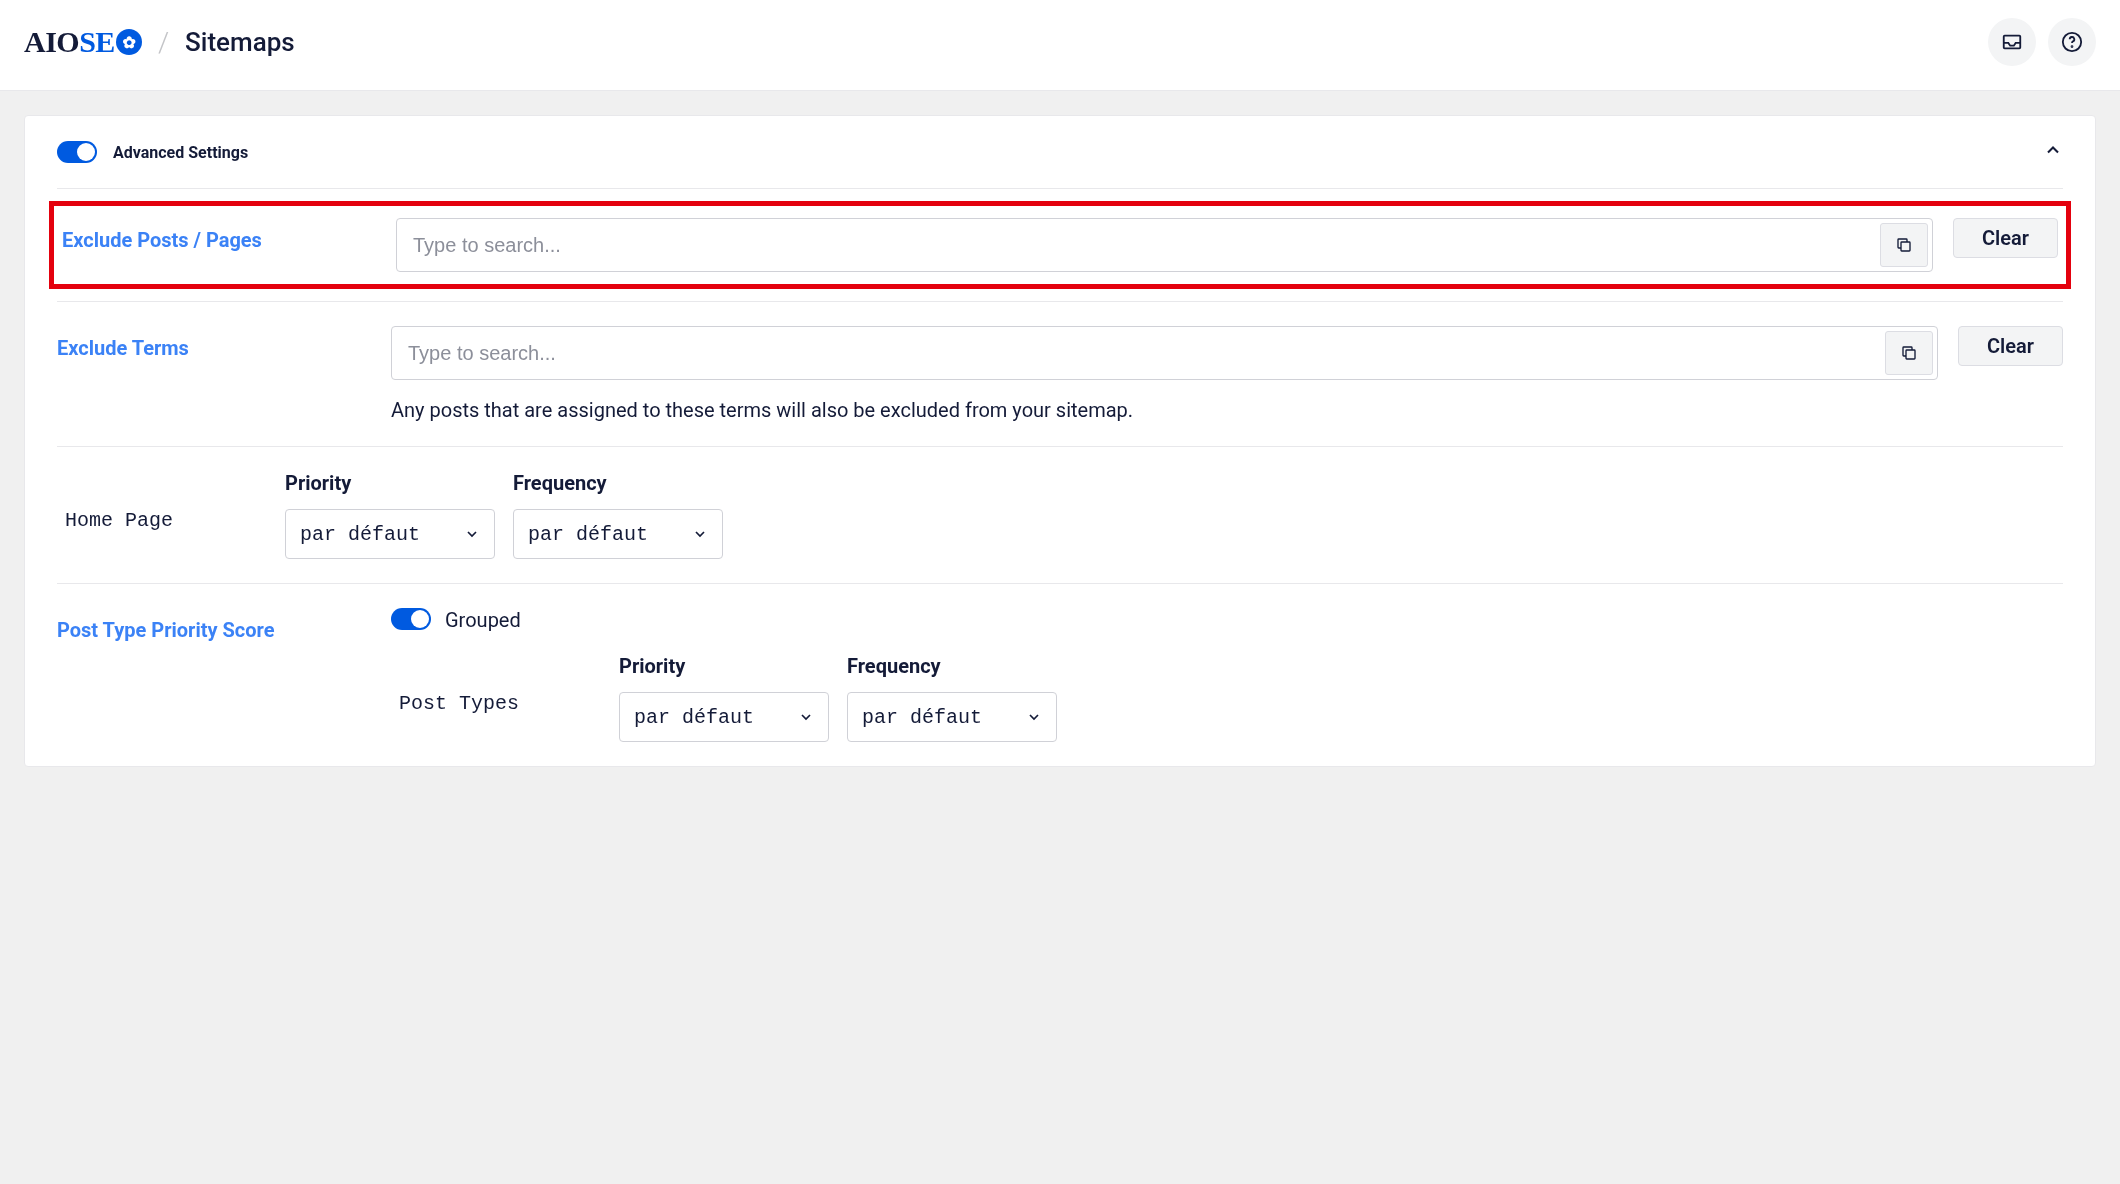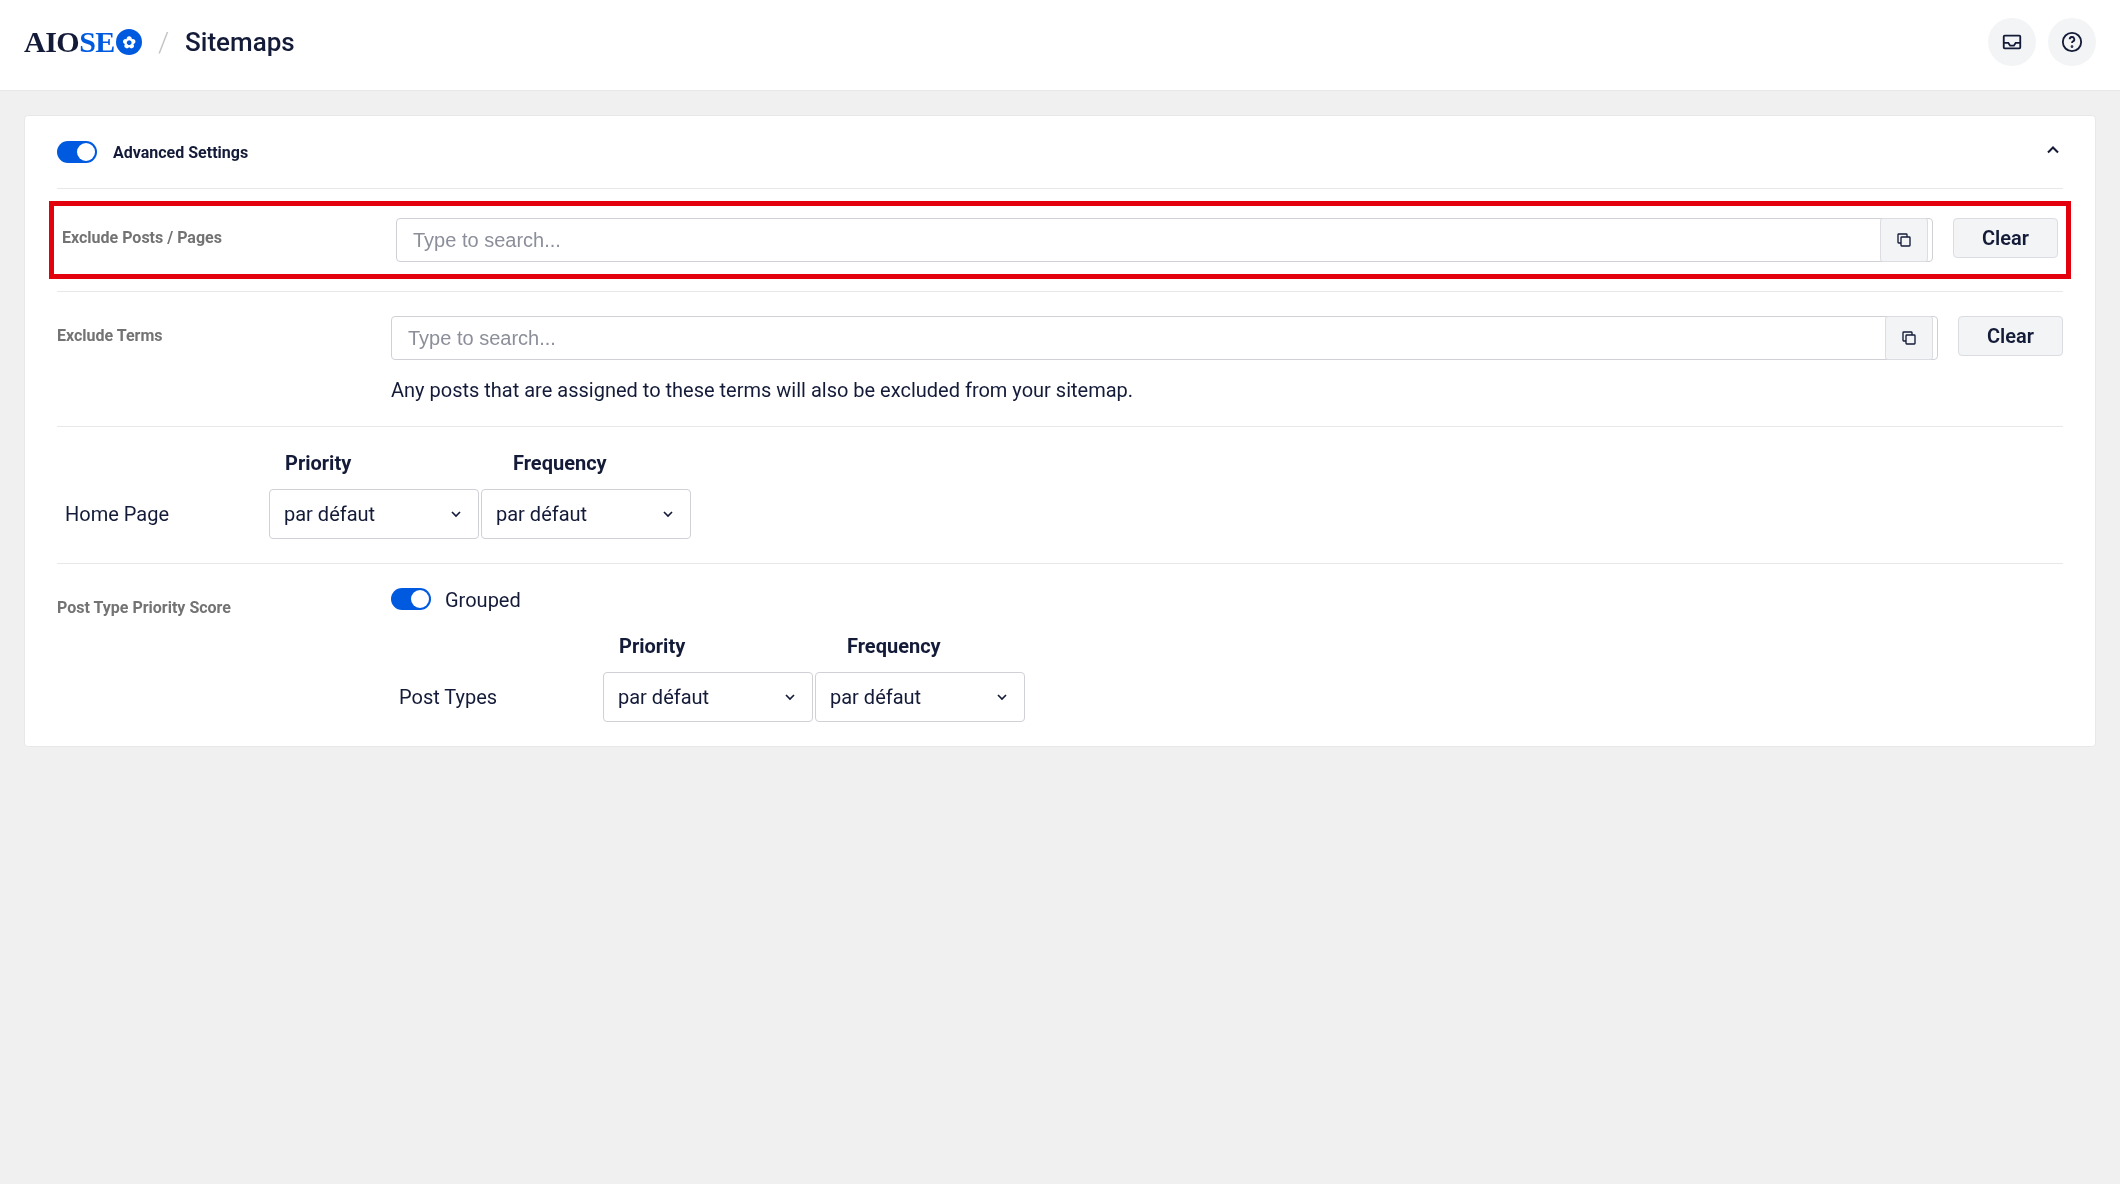--- a/index.html
+++ b/index.html
@@ -25,34 +25,34 @@
     .chevron-up svg { width: 20px; height: 20px; stroke: #141b38; fill: none; stroke-width: 2.5; }
     
     .toggle { width: 40px; height: 22px; background: #005ae0; border-radius: 11px; position: relative; cursor: pointer; flex-shrink: 0; }
     .toggle::after { content: ""; position: absolute; width: 18px; height: 18px; background: #fff; border-radius: 50%; top: 2px; right: 2px; }
     
     .hr { height: 1px; background: #e8e8eb; margin: 0 32px; }
     
     .setting-row { display: flex; align-items: flex-start; padding: 24px 32px; gap: 24px; }
     .setting-row.highlighted-wrap { padding: 12px 24px; }
     .highlight-box { border: 5px solid #e4010e; display: flex; align-items: flex-start; padding: 12px 8px; width: 100%; gap: 24px; }
-    .setting-label { width: 310px; flex-shrink: 0; font-size: 16px; font-weight: 700; color: #737373; padding-top: 10px; }
+    .setting-label { width: 310px; flex-shrink: 0; font-size: 20px; font-weight: 700; color: #3b82f6; padding-top: 10px; }
     .setting-content { flex: 1; }
     .search-clear-row { display: flex; gap: 20px; align-items: stretch; }
-    .search-wrap { flex: 1; display: flex; align-items: center; border: 1px solid #d0d1d7; border-radius: 4px; background: #fff; height: 44px; padding: 0 4px 0 16px; }
+    .search-wrap { flex: 1; display: flex; align-items: center; border: 1px solid #d0d1d7; border-radius: 4px; background: #fff; height: 54px; padding: 0 4px 0 16px; }
     .search-input { flex: 1; border: none; outline: none; font-size: 20px; color: #141b38; background: transparent; }
     .search-input::placeholder { color: #8c8f9a; }
     .copy-btn { width: 48px; height: 44px; background: #f3f4f5; border: 1px solid #dcdde3; border-radius: 3px; display: flex; align-items: center; justify-content: center; cursor: pointer; }
     .copy-btn svg { width: 18px; height: 18px; stroke: #141b38; fill: none; stroke-width: 1.8; }
     .clear-btn { padding: 0 28px; height: 40px; background: #f3f4f5; border: 1px solid #dcdde3; border-radius: 4px; font-size: 20px; font-weight: 600; color: #141b38; cursor: pointer; display: flex; align-items: center; }
     .hint-text { font-size: 20px; color: #141b38; margin-top: 18px; }
     
     .priority-table { display: flex; flex-direction: column; gap: 14px; }
     .priority-headers { display: flex; gap: 18px; font-size: 20px; font-weight: 700; color: #141b38; }
-    .priority-row { display: flex; gap: 2px; align-items: center; }
+    .priority-row { display: flex; gap: 18px; align-items: flex-start; font-family: Liberation Mono, monospace; }
     .priority-rowlabel { width: 210px; font-size: 20px; color: #141b38; padding-left: 8px; }
     .priority-col { width: 210px; }
     .select-box { width: 210px; height: 50px; border: 1px solid #d0d1d7; border-radius: 4px; display: flex; align-items: center; justify-content: space-between; padding: 0 14px; font-size: 20px; color: #141b38; cursor: pointer; background: #fff; }
     .select-box svg { width: 16px; height: 16px; stroke: #141b38; fill: none; stroke-width: 2.5; }
     
     .grouped-row { display: flex; gap: 14px; margin-bottom: 22px; }
     .grouped-label { font-size: 20px; color: #141b38; }
   </style>
 </head>
 <body>

